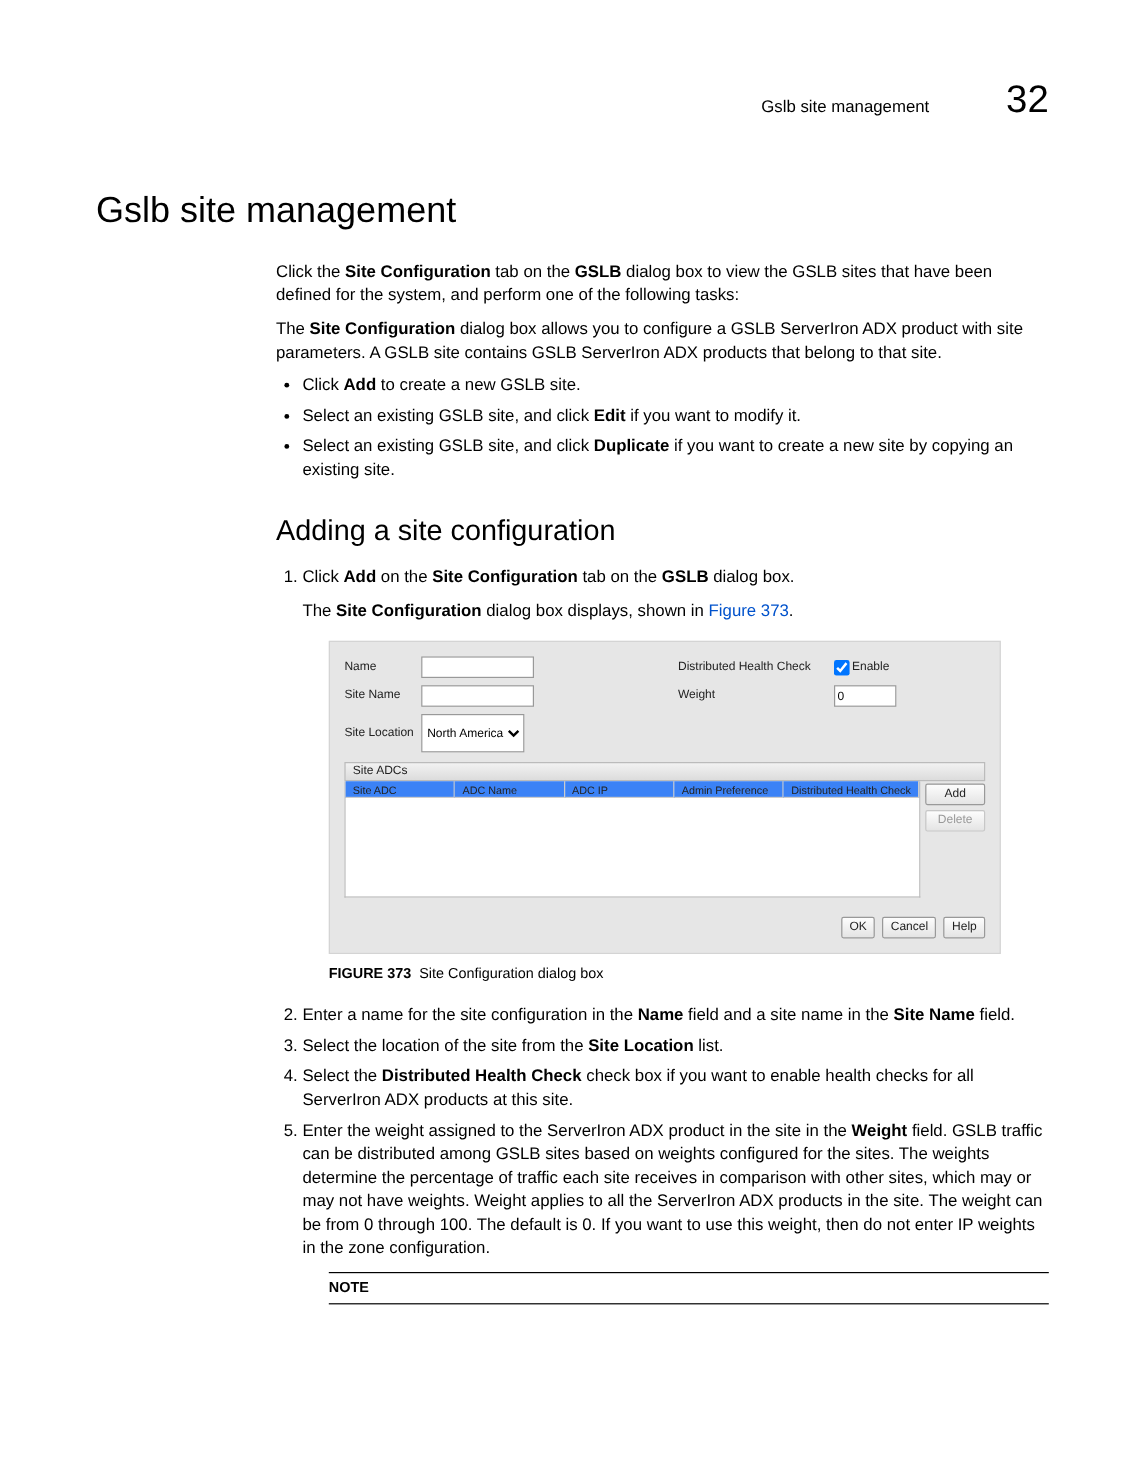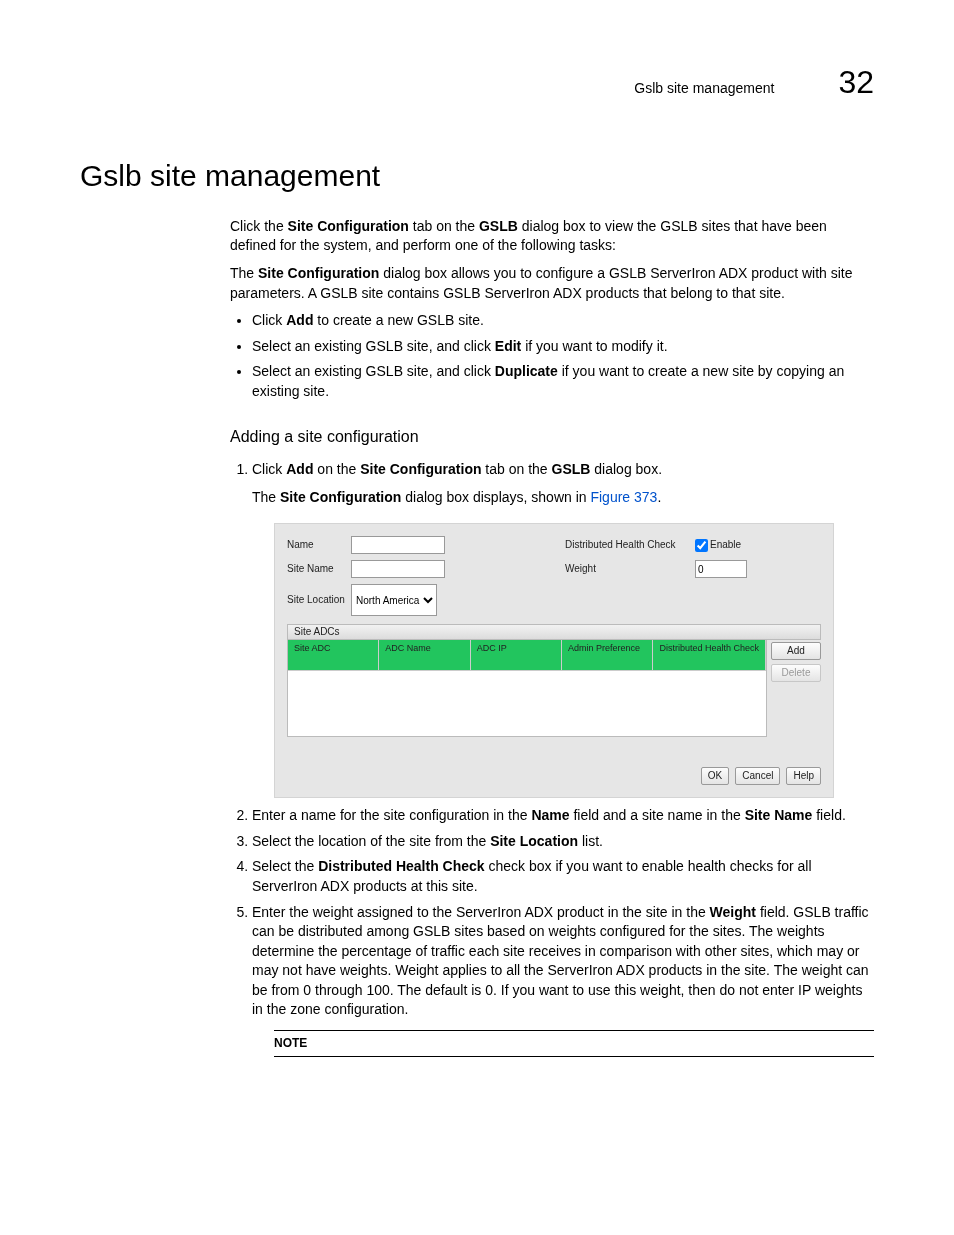--- a/index.html
+++ b/index.html
@@ -23,21 +23,21 @@
   .chapter-num { font-size: 32px; font-family: Arial, sans-serif; margin-left: 40px; }
   h1 {
     font-family: Arial, sans-serif;
     font-weight: normal;
     font-size: 30px;
     margin: 0 0 20px 0;
   }
   h2 {
     font-family: Arial, sans-serif;
     font-weight: normal;
-    font-size: 16px;
+    font-size: 24px;
     margin: 24px 0 12px 0;
   }
   .body-indent { margin-left: 150px; }
   p { margin: 8px 0; }
   ul { margin: 6px 0; padding-left: 22px; }
   ol { margin: 6px 0; padding-left: 22px; }
   li { margin: 6px 0; }
   .bold { font-weight: bold; }
   .link { color: #0052cc; }
   .fig-screenshot {
@@ -76,25 +76,25 @@
   .fig-table {
     display: flex;
     border: 1px solid #bbb;
     border-top: none;
     background: #fff;
     height: 96px;
   }
   .fig-th {
     border-right: 1px solid #ccc;
     padding: 2px 6px;
-    background: #22c55e;
+    background: #3b82f6;
     border-bottom: 1px solid #ccc;
     font-size: 9px;
     white-space: nowrap;
-    height: 31px;
+    height: 14px;
     box-sizing: border-box;
   }
   .fig-col { flex: 1; display: flex; flex-direction: column; }
   .fig-side-btns {
     width: 50px;
     padding: 2px 0 0 4px;
     display: flex;
     flex-direction: column;
     gap: 4px;
   }
@@ -104,21 +104,21 @@
     border-radius: 2px;
     font-size: 10px;
     padding: 1px 6px;
     text-align: center;
   }
   .fig-btn.disabled { color: #999; border-color: #c7c7c7; }
   .fig-bottom-btns {
     display: flex;
     justify-content: flex-end;
     gap: 6px;
-    margin-top: 30px;
+    margin-top: 16px;
   }
   .fig-caption {
     font-size: 12px;
     margin: 6px 0 16px 22px;
   }
   .fig-caption .fb { font-weight: bold; font-family: Arial; }
   .note-block {
     border-top: 1px solid #000;
     border-bottom: 1px solid #000;
     padding: 4px 0;
@@ -209,20 +209,23 @@
           </div>
         </div>
 
         <div class="fig-bottom-btns">
           <div class="fig-btn">OK</div>
           <div class="fig-btn">Cancel</div>
           <div class="fig-btn">Help</div>
         </div>
       </div>
 
+      <div class="fig-caption">
+        <span class="fb">FIGURE 373</span>&nbsp;&nbsp;<span class="fb" style="font-weight:normal;">Site Configuration dialog box</span>
+      </div>
     </li>
 
     <li><span>Enter a name for the site configuration in the </span><span class="bold">Name</span><span> field and a site name in the </span><span class="bold">Site Name</span><span> field.</span></li>
 
     <li><span>Select the location of the site from the </span><span class="bold">Site Location</span><span> list.</span></li>
 
     <li><span>Select the </span><span class="bold">Distributed Health Check</span><span> check box if you want to enable health checks for all ServerIron ADX products at this site.</span></li>
 
     <li><span>Enter the weight assigned to the ServerIron ADX product in the site in the </span><span class="bold">Weight</span><span> field. GSLB traffic can be distributed among GSLB sites based on weights configured for the sites. The weights determine the percentage of traffic each site receives in comparison with other sites, which may or may not have weights. Weight applies to all the ServerIron ADX products in the site. The weight can be from 0 through 100. The default is 0. If you want to use this weight, then do not enter IP weights in the zone configuration.</span>
 

